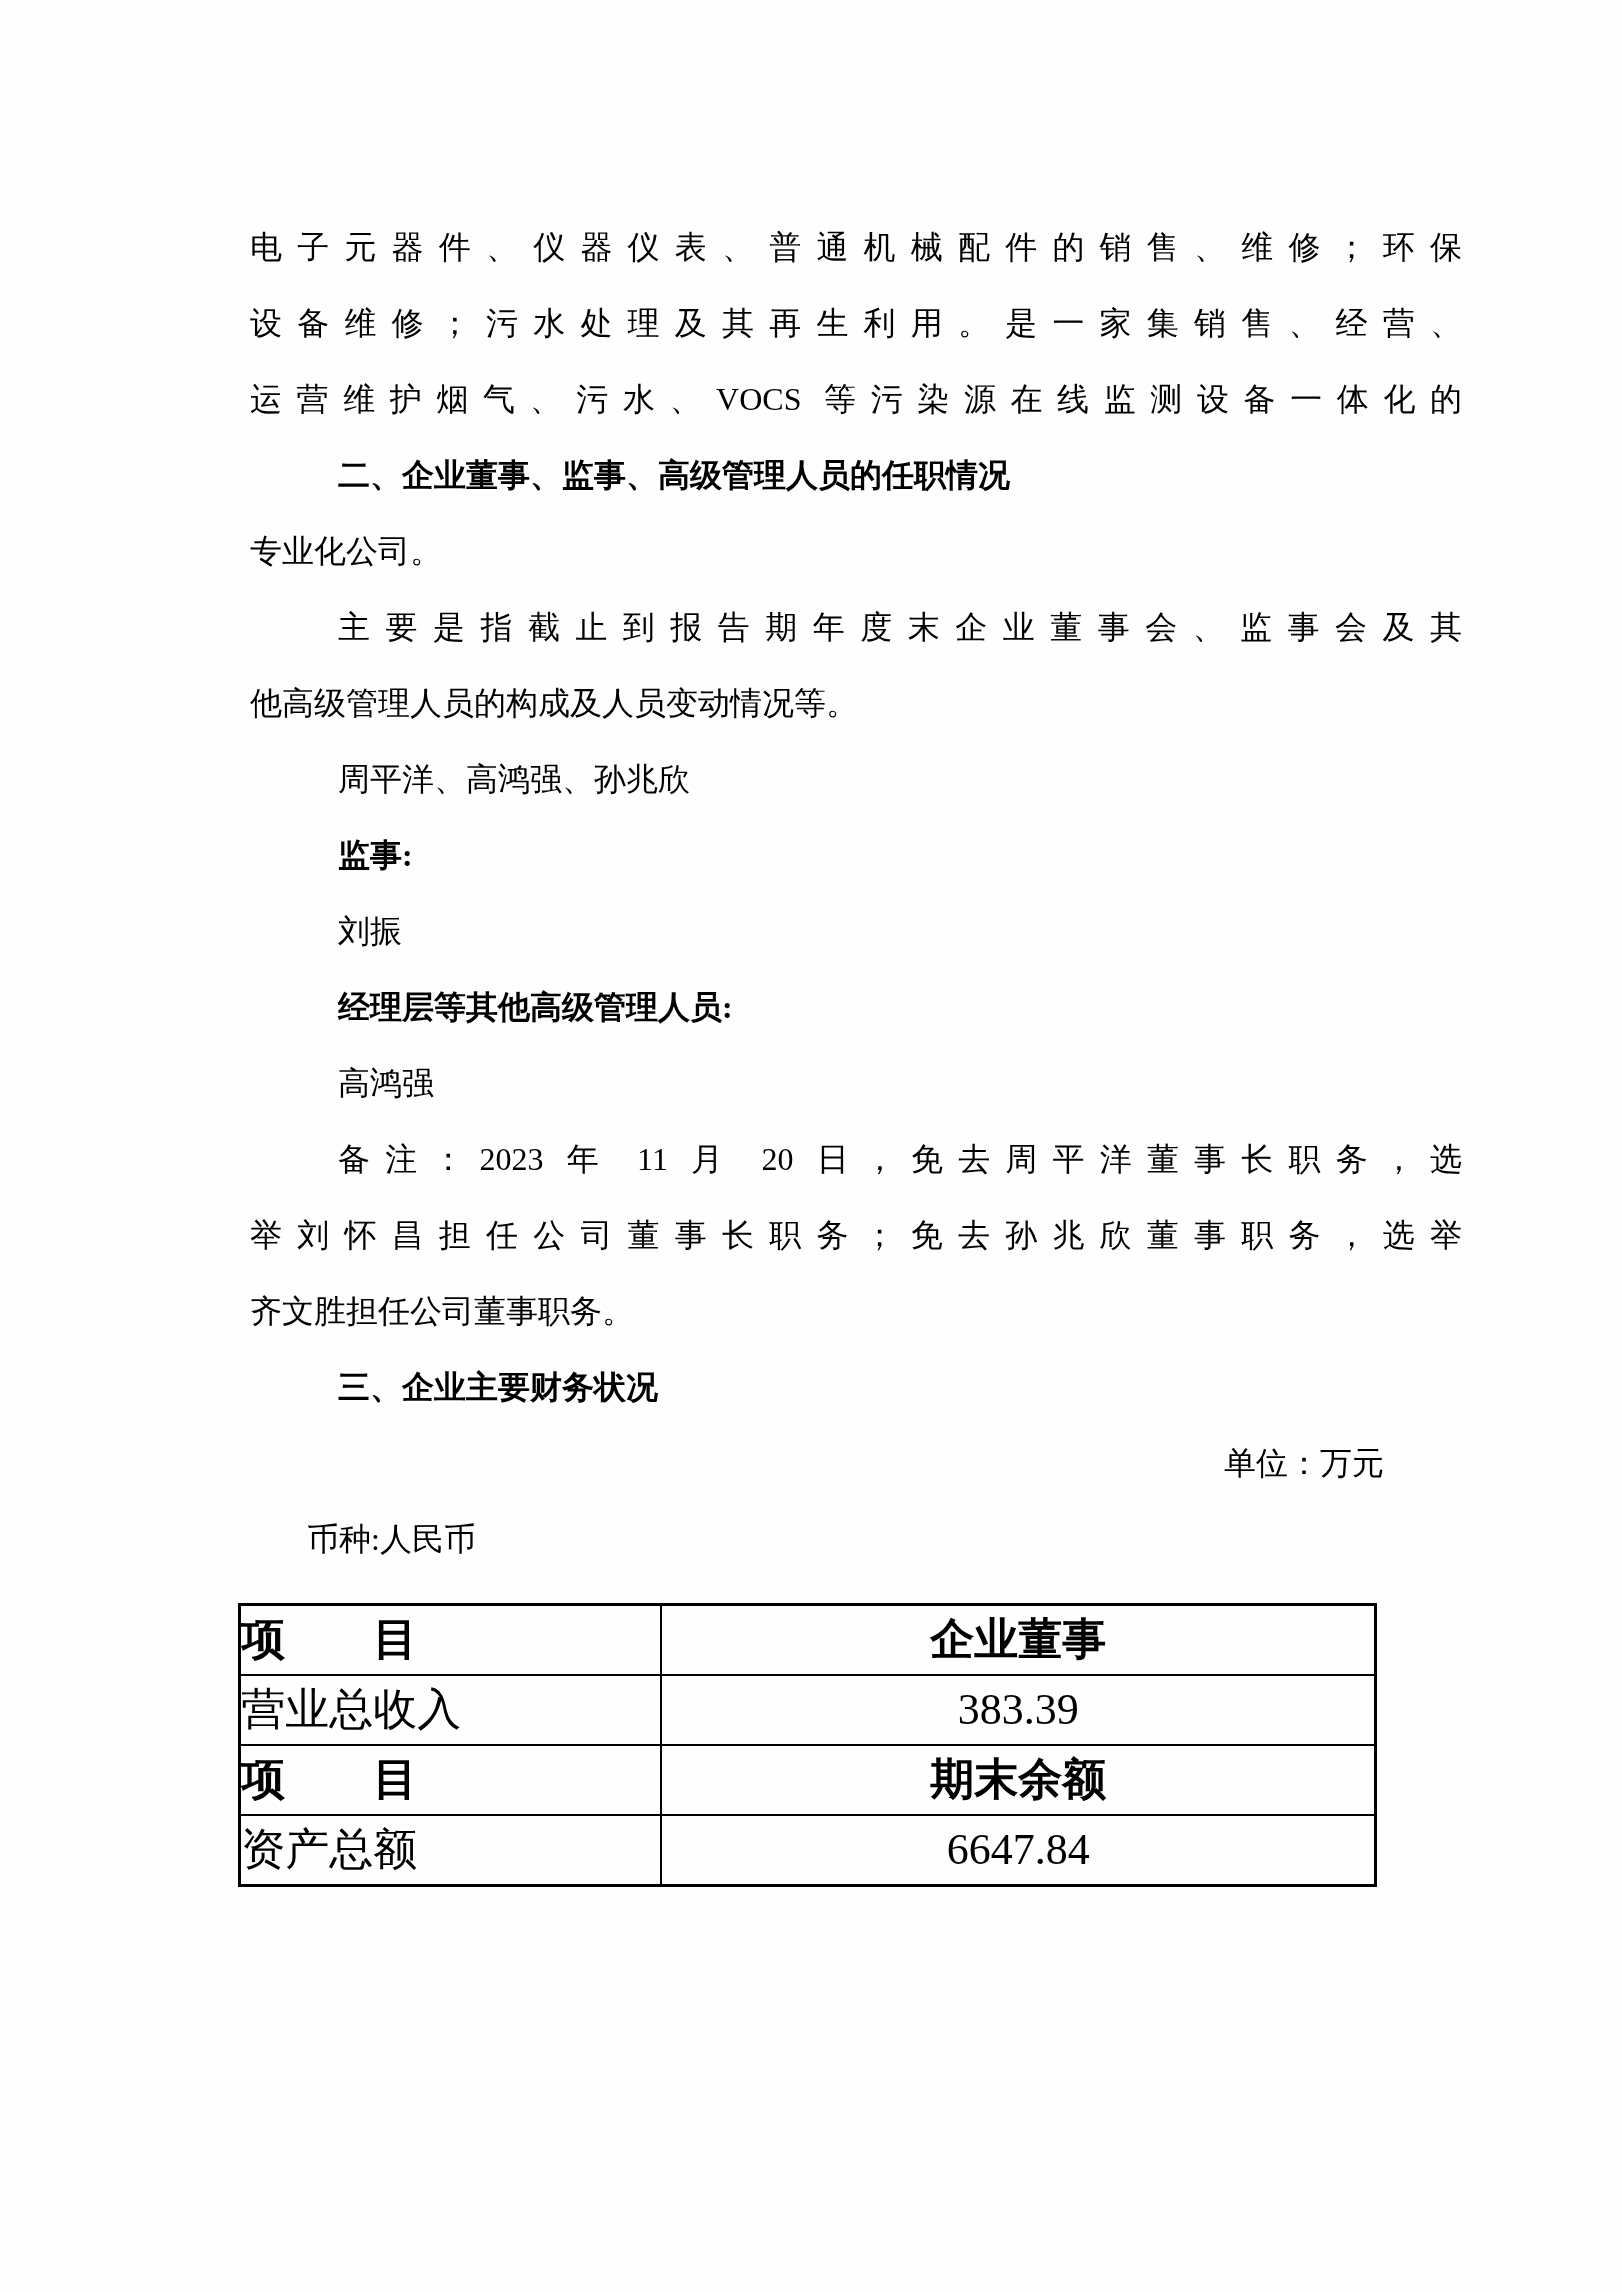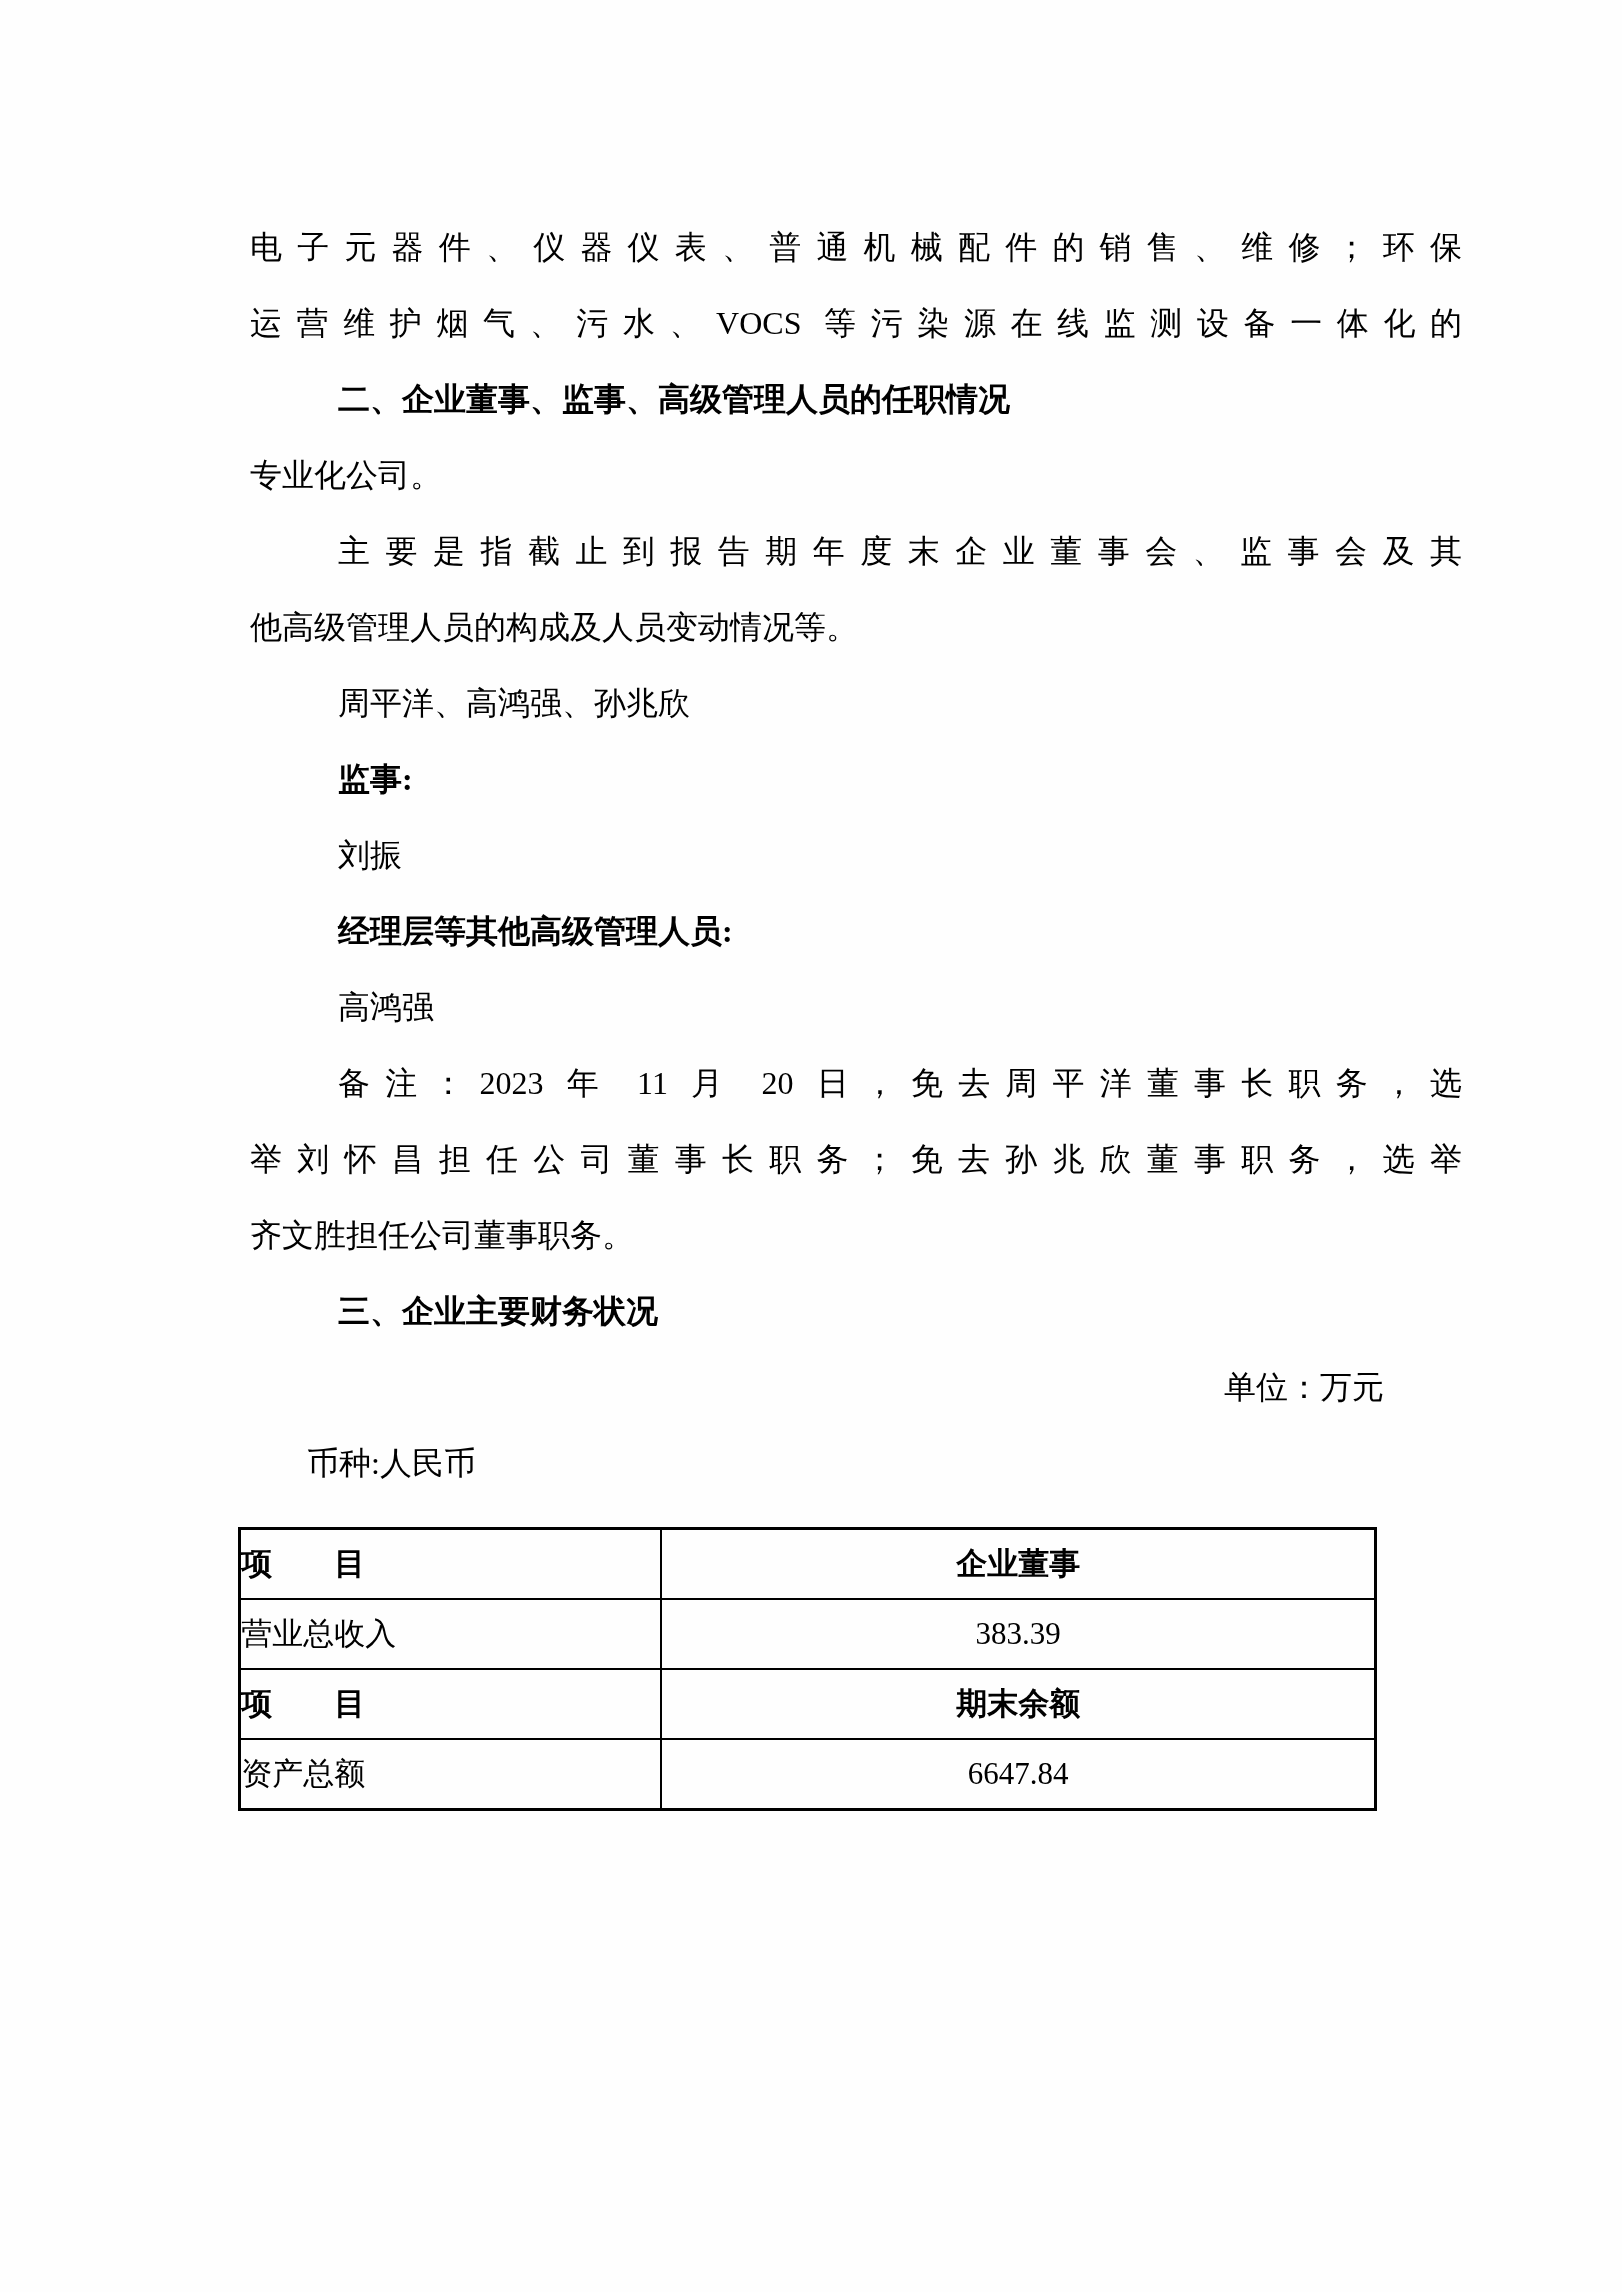--- a/index.html
+++ b/index.html
@@ -35,36 +35,37 @@
     border-collapse: collapse;
     table-layout: fixed;
     width: 1139px;
     margin-left: -11.8px;
     margin-top: 25.5px;
     border: 3.9px solid #000;
   }
   table.fin-table td {
     border: 2.9px solid #000;
     height: 68px;
-    font-size: 31px;
+    font-size: 44px;
     vertical-align: middle;
     padding: 0;
     overflow: hidden;
     margin-left: 31px;
   }
   td.col-item { width: 419px; padding-left: 86px; text-align: left; }
   td.col-amount { text-align: center; padding-right: 314px; }
   tr.hdr td { font-weight: bold; }
 </style>
 </head>
 <body>
 
 <div class="page">
 
   <div class="line fill">电子元器件、仪器仪表、普通机械配件的销售、维修；环保</div>
+  <div class="line fill">设备维修；污水处理及其再生利用。是一家集销售、经营、</div>
   <div class="line fill">运营维护烟气、污水、VOCS 等污染源在线监测设备一体化的</div>
   <div class="line indent bold">二、企业董事、监事、高级管理人员的任职情况</div>
 
   <div class="line">专业化公司。</div>
   <div class="line indent fill">主要是指截止到报告期年度末企业董事会、监事会及其</div>
   <div class="line">他高级管理人员的构成及人员变动情况等。</div>
 
   <div class="line indent">周平洋、高鸿强、孙兆欣</div>
 
   <div class="line indent bold">监事:</div>

